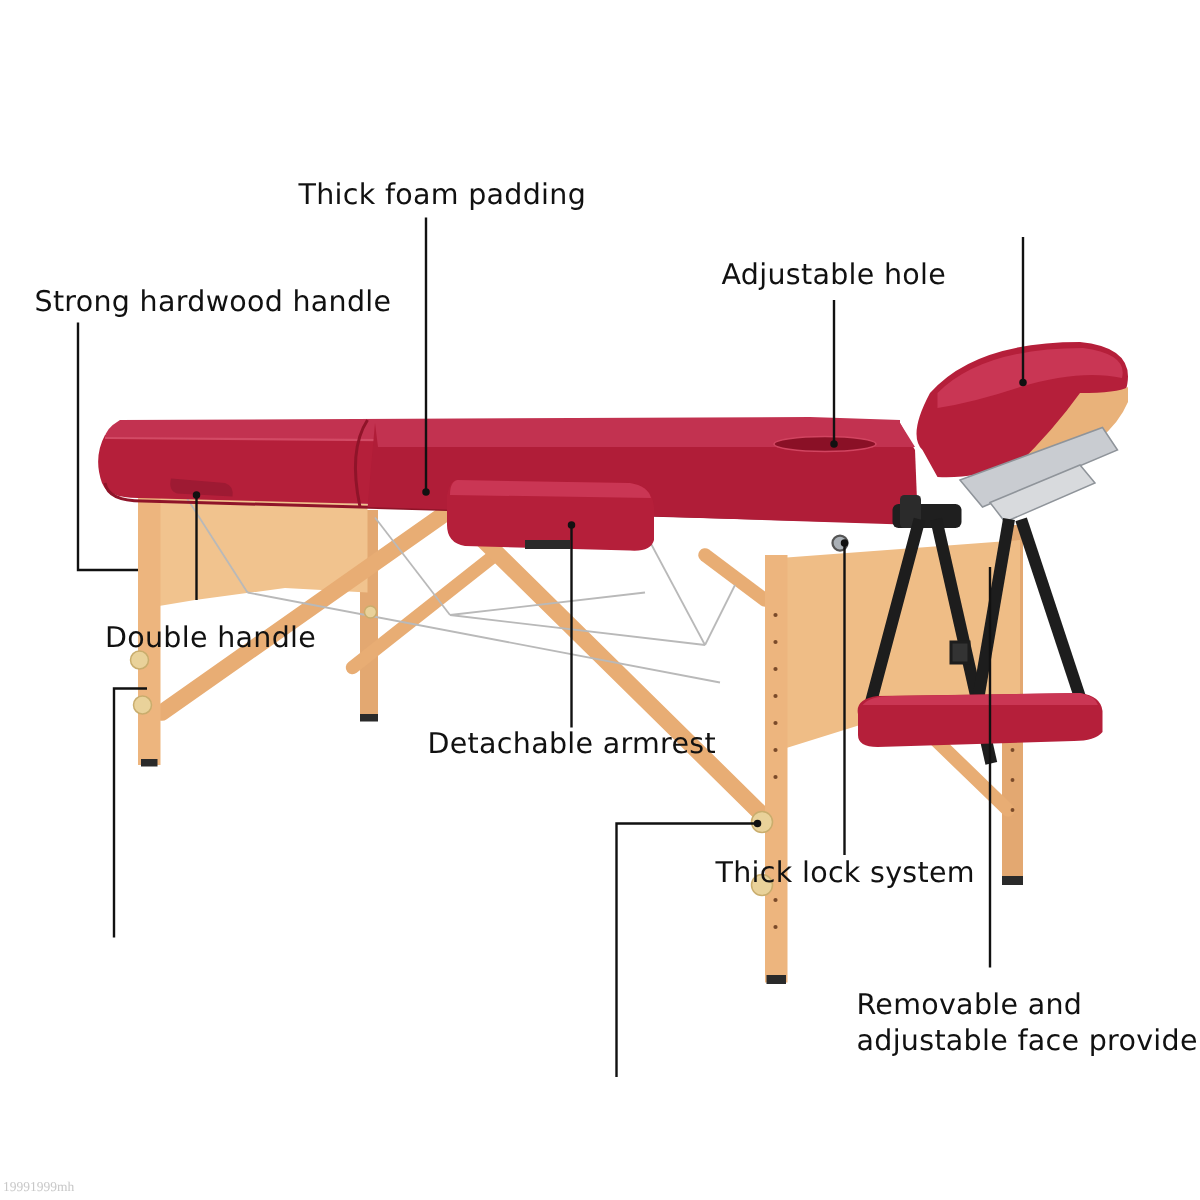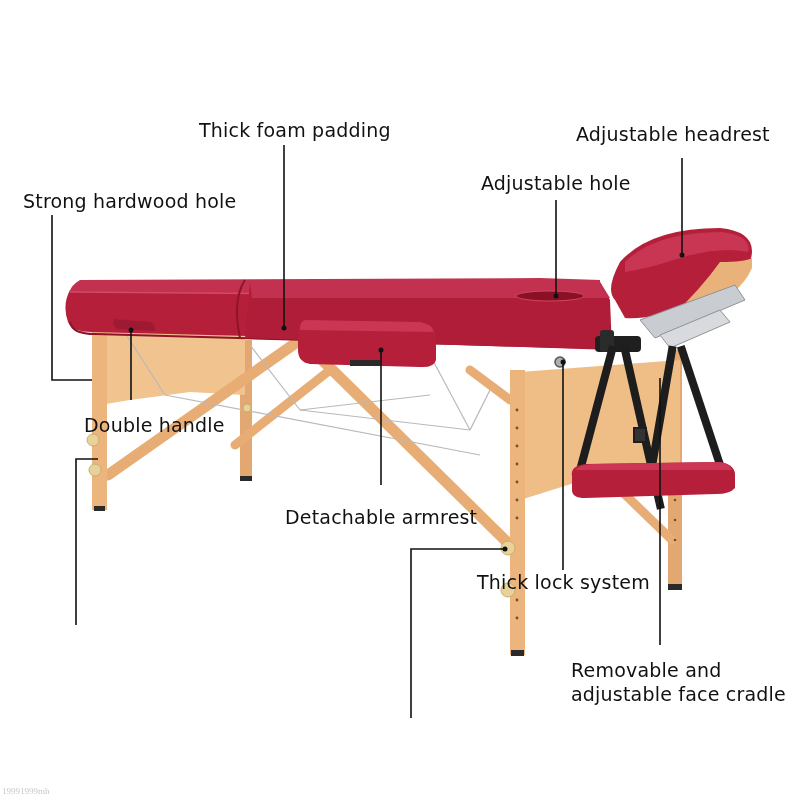--- a/index.html
+++ b/index.html
@@ -151,23 +151,22 @@
       <circle cx="682" cy="255" r="2.5"></circle>
       <circle cx="556" cy="296" r="2.5"></circle>
       <circle cx="131" cy="330" r="2.5"></circle>
       <circle cx="381" cy="350" r="2.5"></circle>
       <circle cx="563" cy="362" r="2.5"></circle>
       <circle cx="505" cy="549" r="2.5"></circle>
     </g>
   </svg>
 
   <div class="label" style="left:199px; top:119px;">Thick foam padding</div>
-  <div class="label" style="left:576px; top:123px;">Adjustable headrest</div>
-  <div class="label" style="left:23px; top:190px;">Strong hardwood hole</div>
+  <div class="label" style="left:23px; top:190px;">Strong hardwood handle</div>
   <div class="label" style="left:481px; top:172px;">Adjustable hole</div>
-  <div class="label" style="left:84px; top:414px;text-align:right;">Double handle</div>
-  <div class="label" style="left:285px; top:485px;margin-top:21px;">Detachable armrest</div>
+  <div class="label" style="left:70px; top:414px;text-align:right;">Double handle</div>
+  <div class="label" style="left:285px; top:485px;">Detachable armrest</div>
   <div class="label" style="left:477px; top:571px;">Thick lock system</div>
   <div class="label two" style="left:571px; top:658px;">Removable and
-adjustable face cradle</div>
+adjustable face provide</div>
 
   <div class="watermark">19991999mh</div>
 </div>
 
 </body></html>

